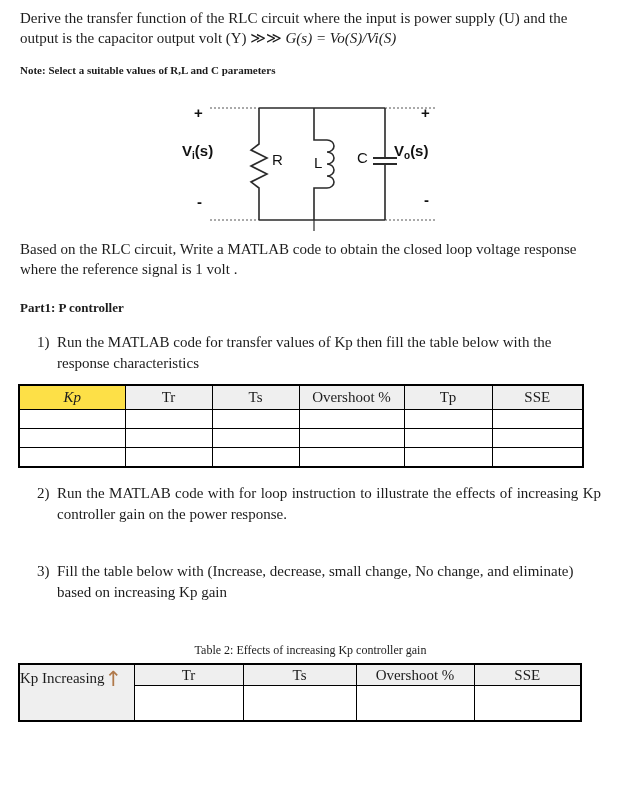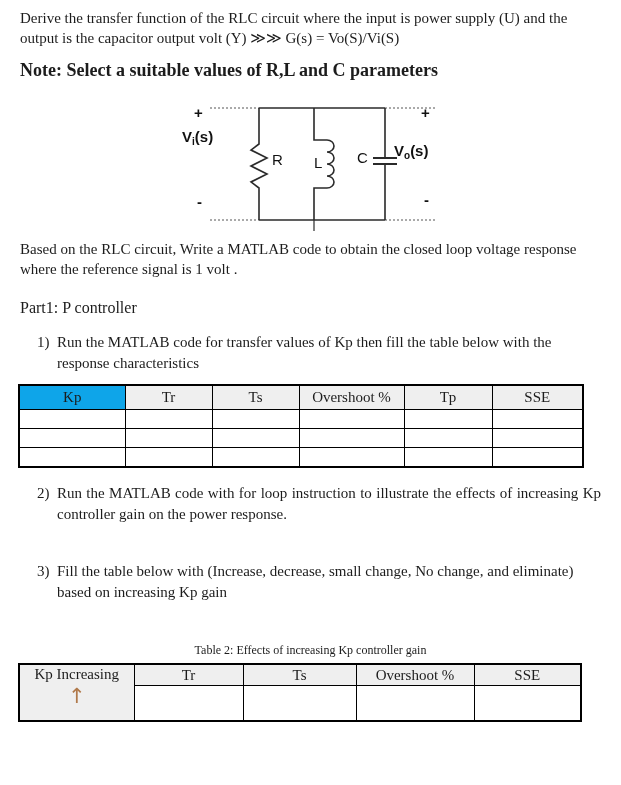--- a/index.html
+++ b/index.html
@@ -3,46 +3,46 @@
 <meta charset="utf-8">
 <style>
   html,body{margin:0;padding:0;}
   body{
     width:621px;height:785px;background:#ffffff;overflow:hidden;
     font-family:"Liberation Serif", serif;color:#1c1c1c;
   }
   .page{padding:4px 20px 0 20px;width:581px;}
 
   .p-intro{margin:4px 0 0 0;font-size:15px;line-height:20px;}
-  .math{}
-  .note{margin-top:13px;font-size:18px;font-weight:bold;line-height:19px;}
+  .math{font-style:italic;}
+  .note{margin-top:13px;font-size:11px;font-weight:bold;line-height:19px;}
 
   
   .circuit-wrap{position:relative;width:265px;height:140px;margin:14px auto 0 auto;}
   .circuit-wrap svg{position:absolute;left:0;top:0;}
   .clabel{position:absolute;font-family:"Liberation Sans", sans-serif;
           font-weight:bold;font-size:15px;color:#111;line-height:14px;}
   .clabel .sub{font-size:10px;vertical-align:-3px;}
   .comp-label{position:absolute;font-family:"Liberation Sans", sans-serif;
           font-size:15px;color:#111;line-height:15px;font-weight:normal;}
   .lbl-plus-left{left:16px;top:12px;}
-  .lbl-vin{left:4px;top:36px;text-align:right;}
+  .lbl-vin{left:4px;top:50px;text-align:right;}
   .lbl-minus-left{left:19px;top:101px;}
   .lbl-r{left:94px;top:58px;}
   .lbl-l{left:136px;top:61px;}
   .lbl-c{left:179px;top:56px;}
   .lbl-plus-right{left:243px;top:12px;}
   .lbl-vout{left:216px;top:50px;}
   .lbl-minus-right{left:246px;top:99px;}
 
   .fig-caption{margin-top:8px;text-align:center;font-size:12.5px;line-height:14px;}
 
   .p-based{margin-top:5px;font-size:15px;line-height:20px;}
 
-  .part-heading{margin-top:17px;font-size:16px;font-weight:normal;line-height:24px;}
+  .part-heading{margin-top:17px;font-size:13px;font-weight:bold;line-height:24px;}
 
   .list-item{display:flex;font-size:15px;line-height:21px;margin-top:12px;}
   .list-item .num{flex:none;margin-left:17px;width:20px;}
   .list-item .itext{flex:1;padding-right:0px;}
   .item2{margin-top:15px;}
   .item2 .itext{text-align:justify;}
   .item3{margin-top:36px;}
 
   .t1-caption{margin-top:11px;text-align:center;
       font-family:"Liberation Sans", sans-serif;font-size:11px;font-weight:600;
@@ -53,21 +53,21 @@
   table.t1{margin:10px 0 0 -2px;width:564px;}
   table.t2{margin:6px 0 0 -2px;width:562px;}
   table{border:2px solid #000;}
   th,td{border:1px solid #000;font-family:"Liberation Serif", serif;
         font-size:15px;font-weight:normal;text-align:center;padding:0;vertical-align:middle;}
   table.t1 th{height:23px;}
   table.t1 td{height:18px;}
   table.t2 th{height:20px;}
   table.t2 td.blank{height:34px;}
   td.kp-cell{vertical-align:top;}
-  .kp-cell-inner{display:flex;flex-direction:column;align-items:center;padding-top:1px;}
+  .kp-cell-inner{display:flex;flex-direction:row;align-items:center;padding-top:1px;}
   .kp-arrow{font-size:21px;line-height:22px;margin-top:2px;font-family:"DejaVu Sans", sans-serif;}
 </style>
 </head>
 <body>
 
 <div class="page">
 
   <p class="p-intro"><span>Derive the transfer function of the RLC circuit where the input is power supply (U) and the output is the capacitor output volt (Y) ≫≫ </span><span class="math">G(s) = Vo(S)/Vi(S)</span></p>
 
   <div class="note">Note: Select a suitable values of R,L and C parameters</div>
@@ -116,21 +116,21 @@
     <colgroup>
         <col style="width:106px">
         <col style="width:87px">
         <col style="width:87px">
         <col style="width:105px">
         <col style="width:88px">
         <col style="width:91px">
       </colgroup>
     <tbody>
         <tr>
-      <th style="background: #0ea5e9;">Kp</th>
+      <th style="background: #fde047; font-style: italic;">Kp</th>
       <th style="background: rgb(239, 239, 239);">Tr</th>
       <th style="background: rgb(239, 239, 239);">Ts</th>
       <th style="background: rgb(239, 239, 239);">Overshoot %</th>
       <th style="background: rgb(239, 239, 239);">Tp</th>
       <th style="background: rgb(239, 239, 239);">SSE</th>
     </tr>
     <tr>
       <td></td>
           <td></td>
           <td></td>

